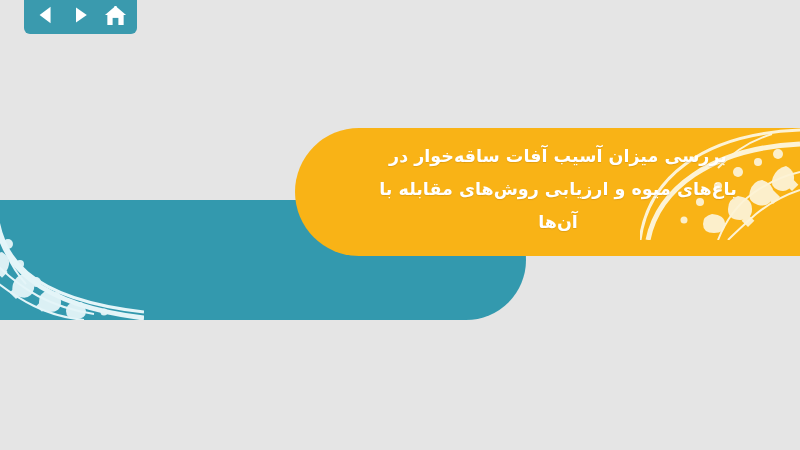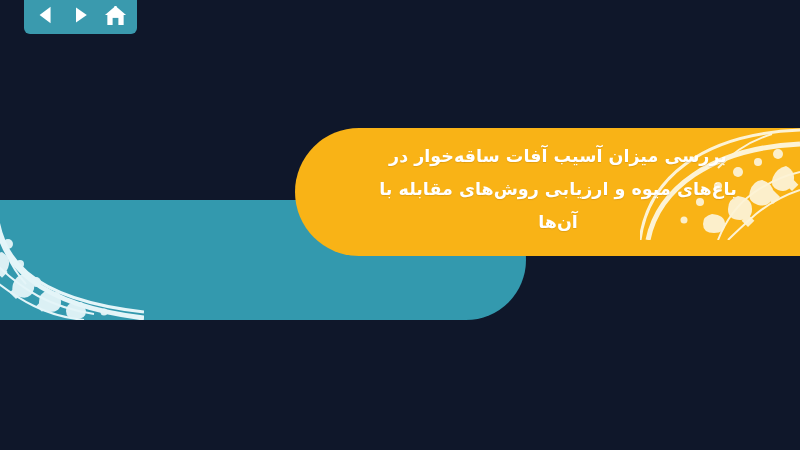--- a/index.html
+++ b/index.html
@@ -4,21 +4,21 @@
 <style>
   html, body {
     margin: 0;
     padding: 0;
     background: #4a4a48;
   }
   #stage {
     position: relative;
     width: 800px;
     height: 450px;
-    background: #0f172a;
+    background: #e5e5e5;
     overflow: hidden;
     font-family: "DejaVu Sans", "Liberation Sans", sans-serif;
   }
 
   
   #navbar {
     position: absolute;
     left: 24px;
     top: -12px;
     width: 113px;

